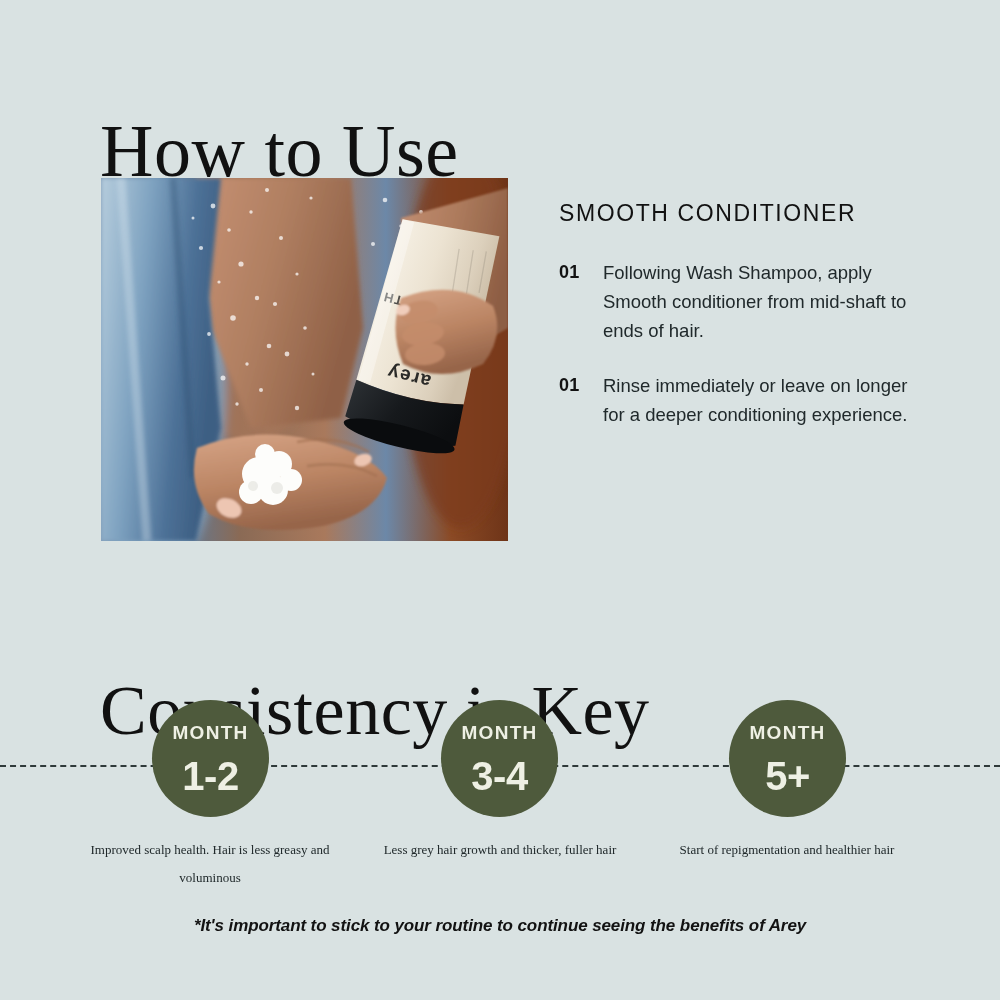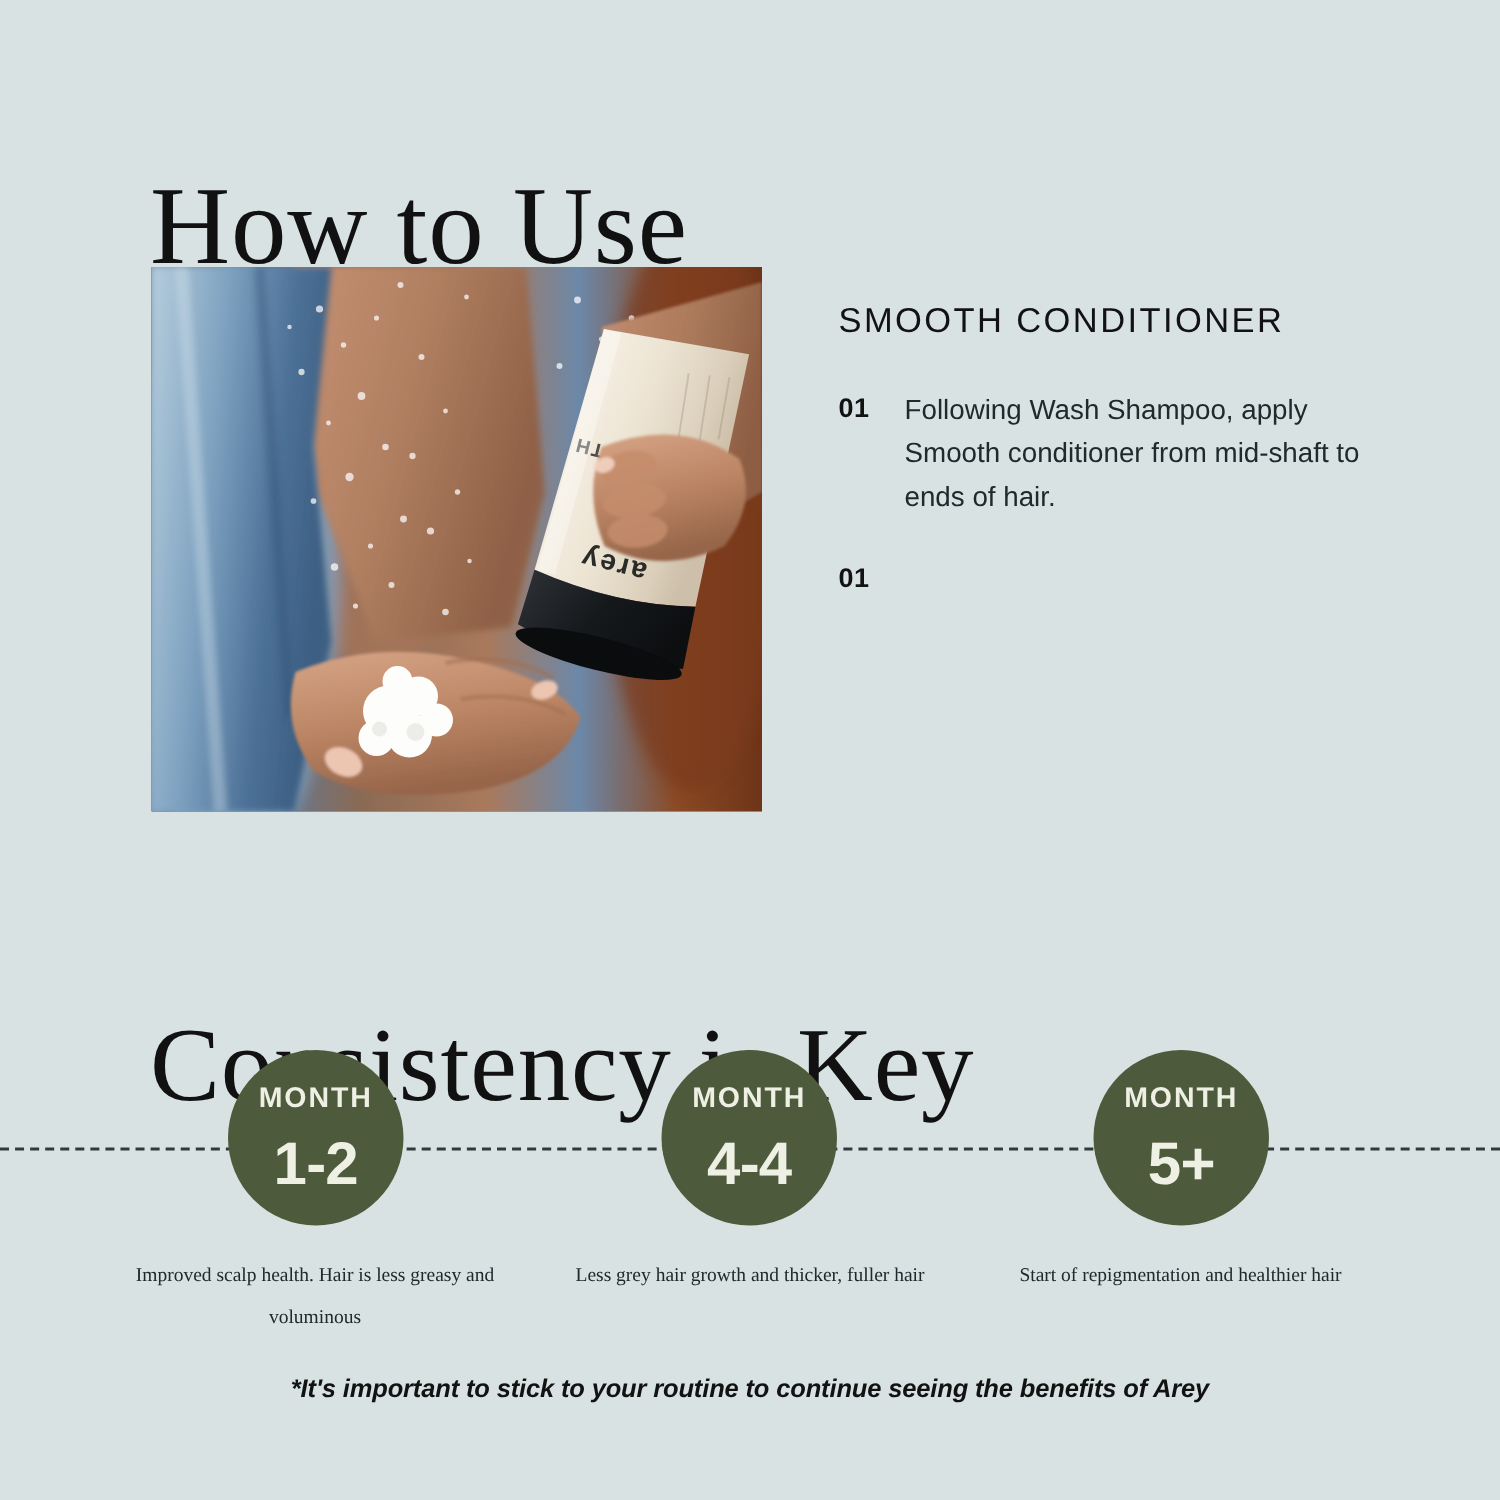--- a/index.html
+++ b/index.html
@@ -333,36 +333,37 @@
   <div id="instructions">
     <div id="product-name">SMOOTH CONDITIONER</div>
 
     <div class="step">
       <div class="step-num">01</div>
       <div class="step-text">Following Wash Shampoo, apply Smooth conditioner from mid-shaft to ends of hair.</div>
     </div>
 
     <div class="step">
       <div class="step-num">01</div>
+      <div class="step-text">Rinse immediately or leave on longer for a deeper conditioning experience.</div>
     </div>
   </div>
 
   <h2 id="consistency-title" class="heading-serif">Consistency is Key</h2>
 
   <div id="timeline">
     <div id="timeline-rule"></div>
 
     <div class="badge" id="badge-0">
       <span class="badge-label">MONTH</span>
       <span class="badge-value">1-2</span>
     </div>
 
     <div class="badge" id="badge-1">
       <span class="badge-label">MONTH</span>
-      <span class="badge-value">4-4</span>
+      <span class="badge-value">3-4</span>
     </div>
 
     <div class="badge" id="badge-2">
       <span class="badge-label">MONTH</span>
       <span class="badge-value">5+</span>
     </div>
   </div>
 
   <div class="caption" id="caption-0">Improved scalp health. Hair is less greasy and voluminous</div>
   <div class="caption" id="caption-1">Less grey hair growth and thicker, fuller hair</div>

